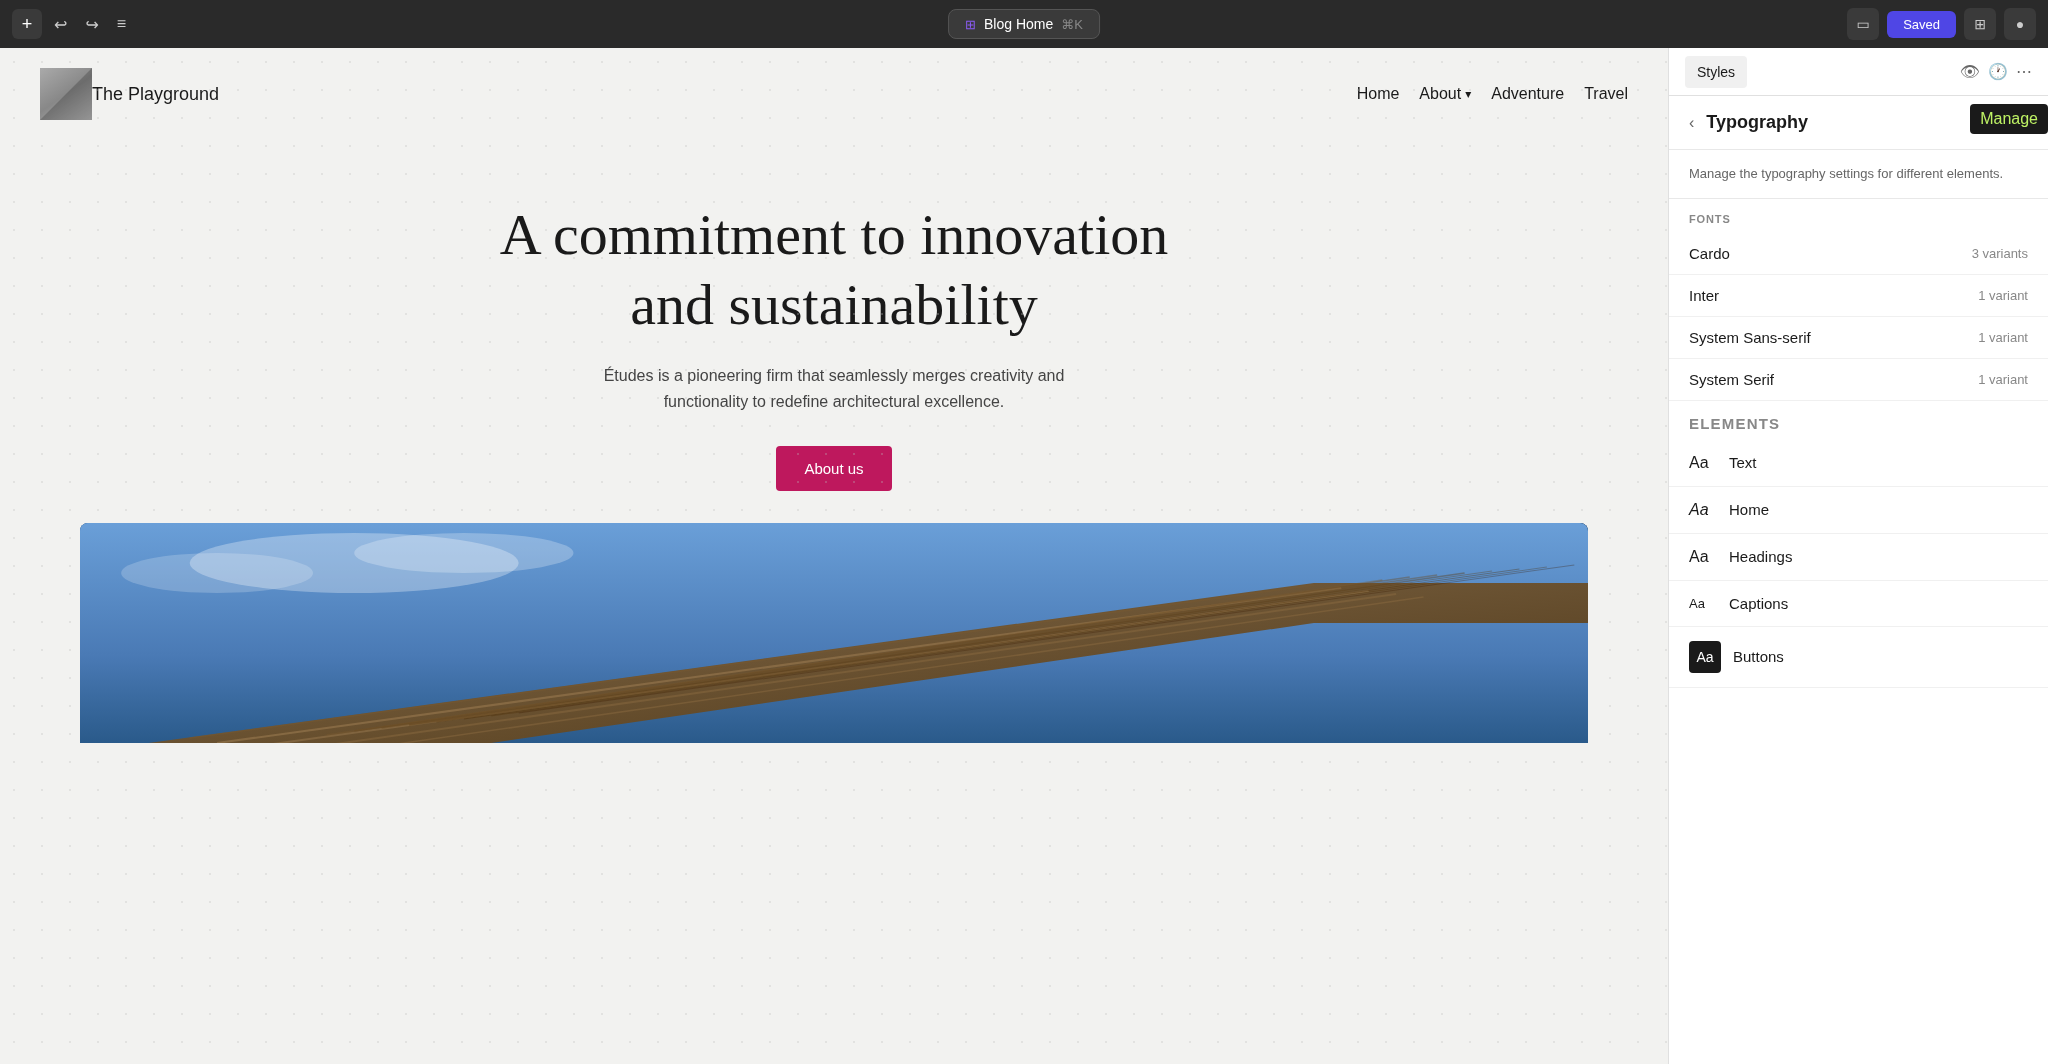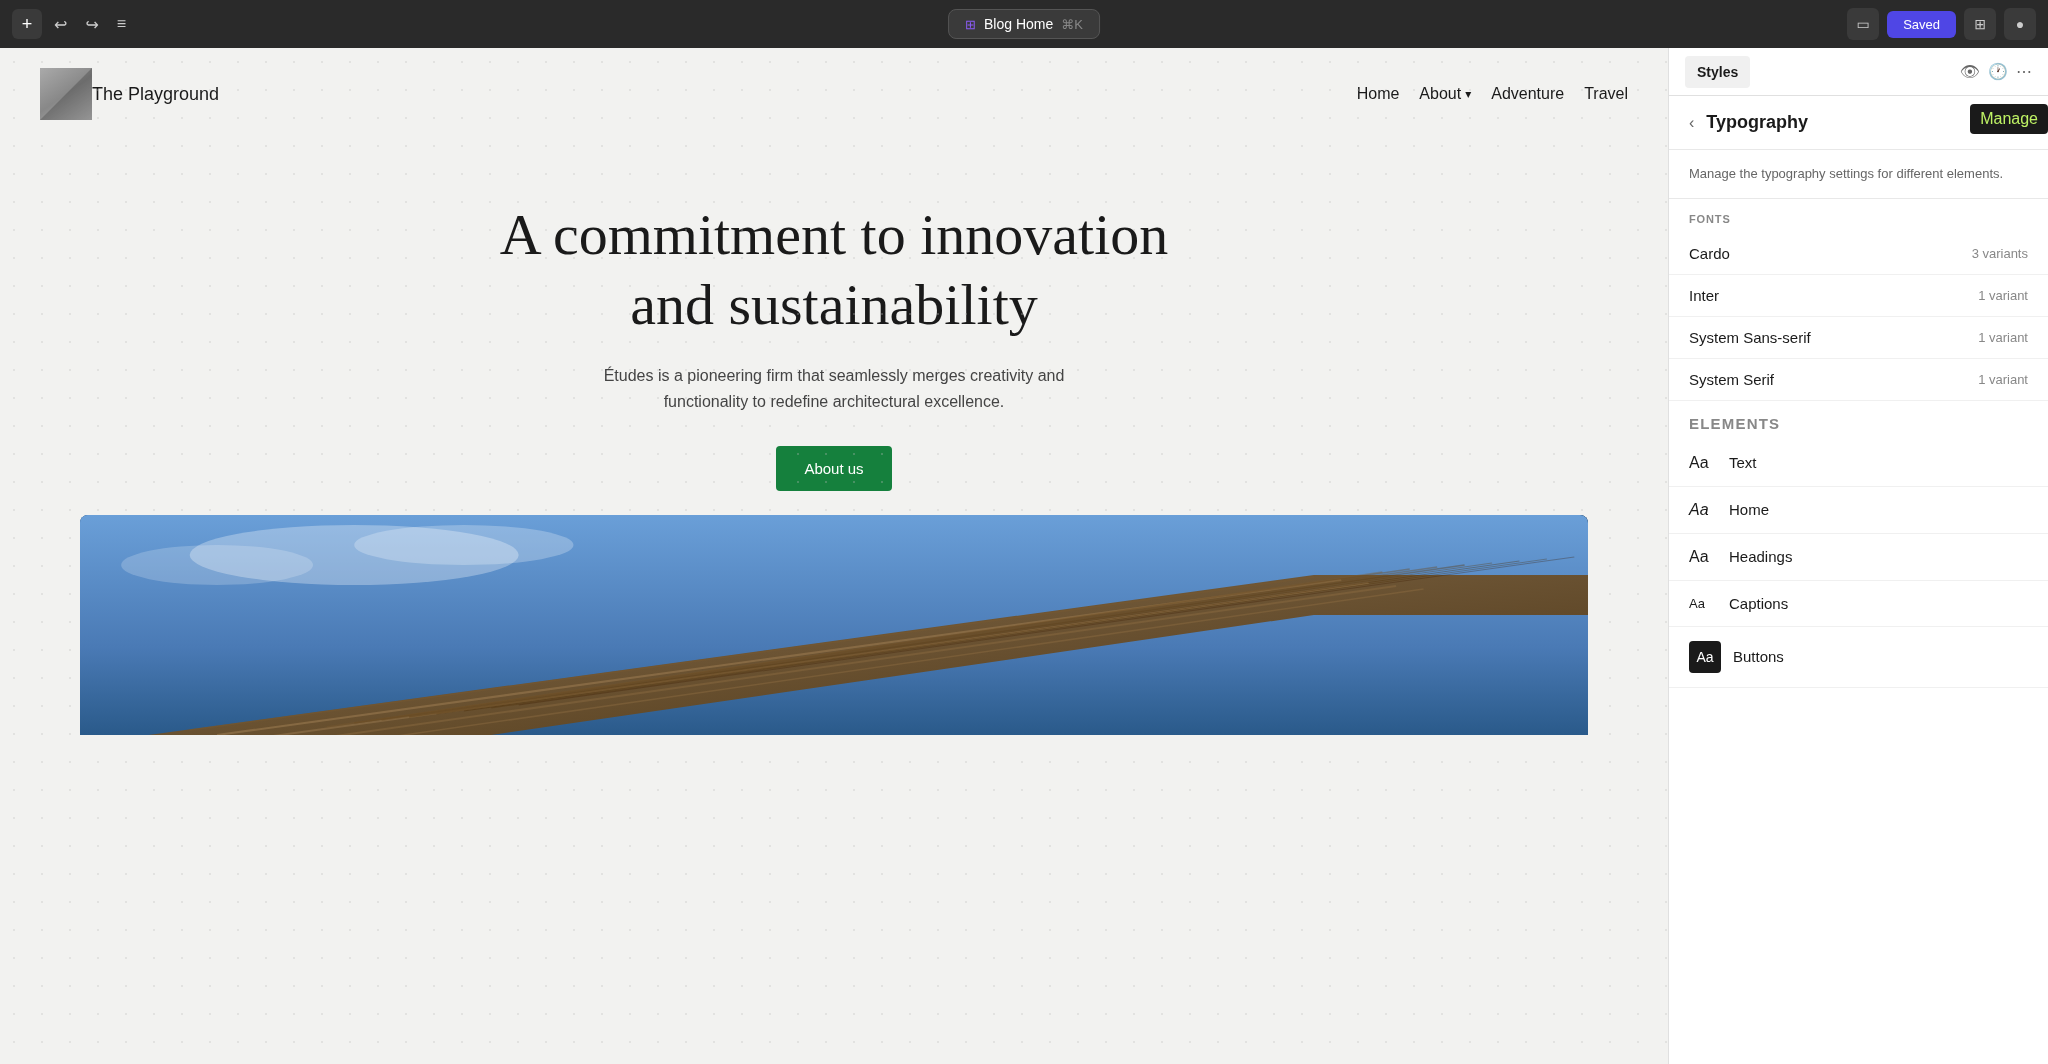--- a/index.html
+++ b/index.html
@@ -130,40 +130,40 @@
       border-bottom: 52px solid rgba(0,0,0,0.2);
     }
     .nav-brand { font-size: 18px; font-weight: 500; color: #1a1a1a; }
     .nav-links { margin-left: auto; display: flex; align-items: center; gap: 20px; }
     .nav-link { font-size: 16px; color: #1a1a1a; text-decoration: none; display: flex; align-items: center; gap: 4px; }
     .nav-chevron { font-size: 12px; }
 
     
     .hero {
       text-align: center;
-      padding: 60px 40px 24px;
+      padding: 60px 40px 32px;
     }
     .hero-title {
       font-family: Georgia, 'Times New Roman', serif;
       font-size: 58px;
       font-weight: 400;
       line-height: 1.2;
       color: #1a1a1a;
       max-width: 700px;
       margin: 0 auto 24px;
     }
     .hero-subtitle {
       font-size: 16px;
       color: #444;
       max-width: 500px;
       margin: 0 auto 32px;
       line-height: 1.6;
     }
     .hero-btn {
-      background: #15803d;
+      background: #be185d;
       color: #fff;
       border: none;
       padding: 14px 28px;
       font-size: 15px;
       border-radius: 4px;
       cursor: pointer;
     }
 
     
     .preview-image {
@@ -203,21 +203,21 @@
       gap: 4px;
     }
     .panel-tab {
       padding: 8px 12px;
       font-size: 14px;
       color: #666;
       cursor: pointer;
       border-radius: 4px;
       font-weight: 500;
     }
-    .panel-tab.active { color: #1a1a1a; background: #f0f0f0; font-weight: bold; }
+    .panel-tab.active { color: #1a1a1a; background: #f0f0f0; }
     .panel-tab-icons { margin-left: auto; display: flex; gap: 8px; align-items: center; }
     .panel-tab-icon { color: #666; font-size: 16px; cursor: pointer; }
 
     
     .typo-header {
       display: flex;
       align-items: center;
       padding: 16px 20px;
       border-bottom: 1px solid #e8e8e8;
       gap: 12px;

